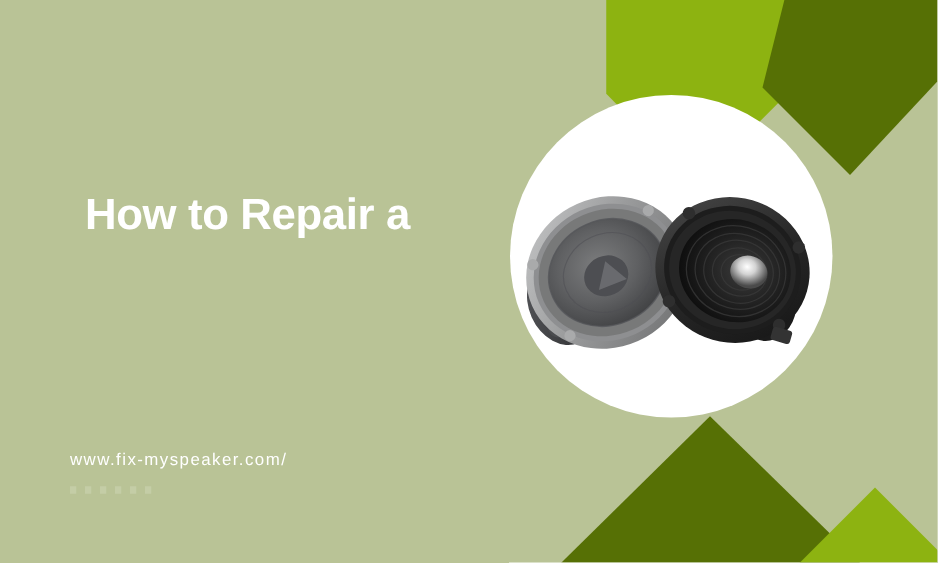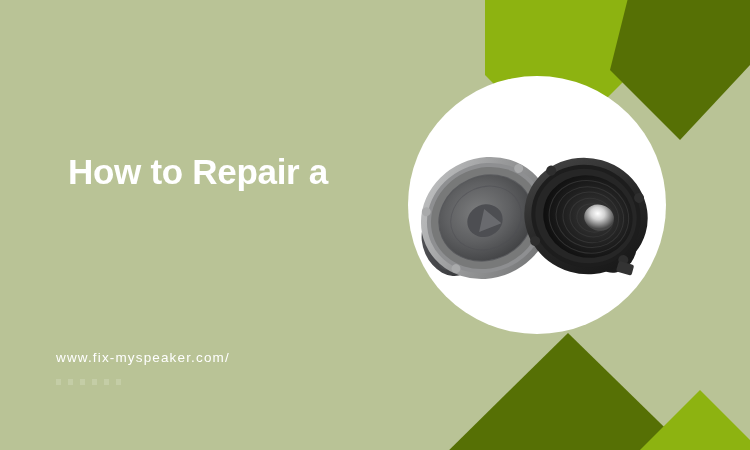--- a/index.html
+++ b/index.html
@@ -73,21 +73,21 @@
     color: #ffffff;
   }
   .headline .line-2 {
     display: block;
     color: #595462;
   }
 
   .url-block {
     position: absolute;
     left: 56px;
-    top: 350px;
+    top: 360px;
     z-index: 4;
   }
   .site-url {
     margin: 0;
     font-size: 13.5px;
     letter-spacing: 1.15px;
     color: #ffffff;
     white-space: nowrap;
   }
   .dot-row {

